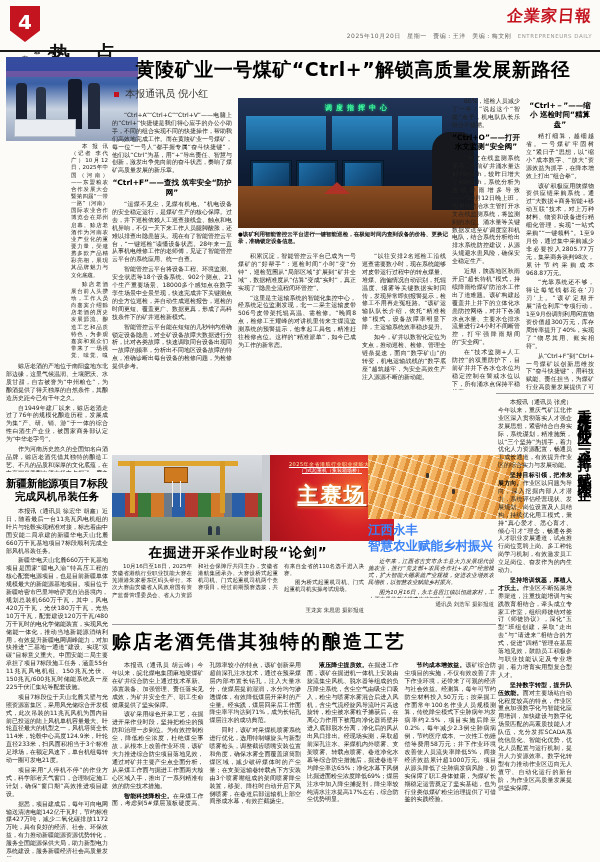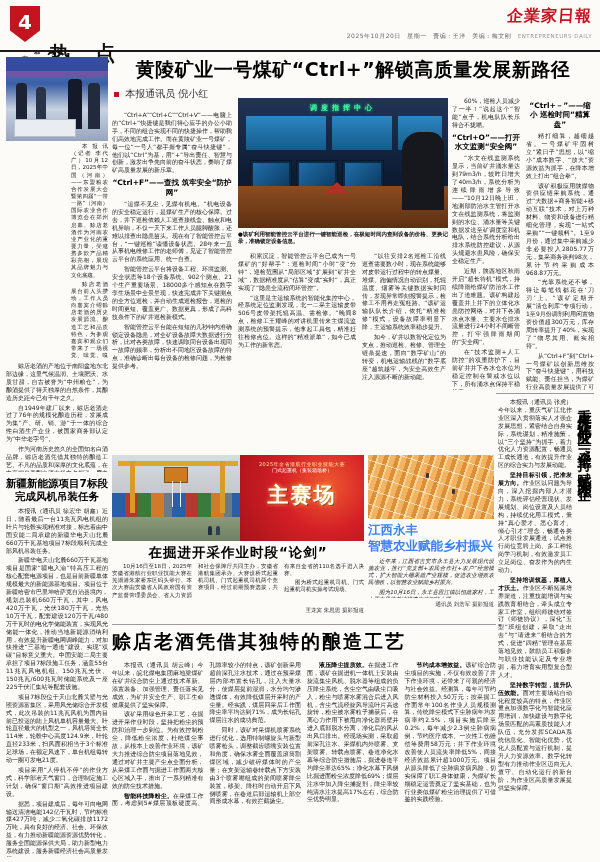--- a/index.html
+++ b/index.html
@@ -24,21 +24,21 @@
   .body55{font-size:5.5px;line-height:1.3;text-align:justify;overflow:hidden;color:#222;}
   .subhead{font-weight:bold;font-size:7.5px;line-height:1.25;text-align:center;text-indent:0;margin:4px 0 3px 0;color:#000;}
   b{color:#000;}
   .rule{background:#9a9a9a;height:1px;}
   
   .lead-headline{left:112px;top:57px;width:482px;font-size:19px;font-weight:bold;text-align:center;letter-spacing:.5px;color:#000;}
   .lead-byline{left:114px;top:87px;font-size:10px;color:#333;}
   .byline-square{display:inline-block;width:5px;height:5px;background:#c41420;margin-right:3px;}
   .caption{font-size:5.5px;line-height:1.3;text-align:justify;color:#111;font-weight:bold;}
   
-  .photo{overflow:hidden;position:absolute;}
+  .photo{overflow:hidden;position:absolute;padding-left:30px;}
   .exhibition-photo{left:6px;top:57px;width:102px;height:84px;background:linear-gradient(180deg,#5a7fc0 0%,#3a5fa5 32%,#c8d2e0 62%,#96a4bd 100%);}
   .exh-banner{position:absolute;left:0;top:0;width:100%;height:14px;background:#33479c;opacity:.9;}
   .exh-banner2{position:absolute;left:0;top:14px;width:100%;height:6px;background:#7c4fa0;opacity:.7;}
   .fig{position:absolute;border-radius:4px 4px 0 0;}
   .exh-counter{position:absolute;left:8px;bottom:4px;width:60px;height:16px;background:#e9edf2;border:1px solid #b9c2cf;}
   .control-room-photo{left:238px;top:98px;width:210px;height:130px;background:linear-gradient(180deg,#223457 0%,#13243f 40%,#0e1c33 60%);}
   .cr-screen{position:absolute;background:linear-gradient(180deg,#2c86c0,#155b8c);}
   .cr-led{position:absolute;left:0;top:5px;width:100%;text-align:center;color:#45f7a0;font-size:7px;letter-spacing:4px;font-weight:bold;text-shadow:0 0 3px #0f8;}
   .cr-desk{position:absolute;left:0;bottom:0;width:100%;height:42px;background:linear-gradient(180deg,#8a4d22,#5c2f12);}
   .cr-monitor{position:absolute;background:#0b2845;border:1px solid #061827;}
@@ -48,21 +48,21 @@
   .port-photo{left:112px;top:455px;width:252px;height:86px;background:#c9ccd1;}
   .port-sky{position:absolute;left:0;top:0;width:150px;height:40px;background:linear-gradient(180deg,#d9dce0,#c2c7cc);}
   .port-containers{position:absolute;left:0;top:38px;width:150px;height:24px;
     background:repeating-linear-gradient(90deg,#2a5fa8 0 13px,#b23a2e 13px 26px,#3a7a3a 26px 39px,#d07a2a 39px 52px,#6a7a8a 52px 60px);}
   .port-ground{position:absolute;left:0;bottom:0;width:150px;height:24px;background:linear-gradient(180deg,#8a9a7a,#6f7f63);}
   .crane-beam{position:absolute;left:6px;top:6px;width:120px;height:5px;background:#e0a52e;}
   .crane-leg{position:absolute;width:5px;height:52px;background:#d89b28;top:6px;}
   .crane-hoist{position:absolute;left:52px;top:12px;width:22px;height:14px;background:#cf7a1e;border:1px solid #8a4d10;}
   .crane-cable{position:absolute;left:60px;top:26px;width:1px;height:26px;background:#eee;}
   .port-banner{position:absolute;right:0;top:0;width:124px;height:86px;
-    background:radial-gradient(circle at 70% 35%,#f05a30 0%,#d41f26 45%,#a8121a 100%);color:#fff;text-align:center;}
+    background:radial-gradient(circle at 70% 35%,#f05a30 0%,#d41f26 45%,#a8121a 100%);color:#fff;text-align:center;text-decoration:underline;}
   .pb-l1{font-size:5px;margin-top:6px;letter-spacing:.5px;color:#ffe9a0;}
   .pb-l2{font-size:5px;color:#fff;}
   .pb-main{font-size:21px;font-weight:bold;letter-spacing:2px;margin-top:8px;color:#fff;text-shadow:0 0 4px #ffd24a,1px 1px 0 #7a0c10;}
   .greenhouse-photo{left:368px;top:455px;width:126px;height:64px;
     background:repeating-linear-gradient(108deg,#f2b363 0 5px,#de8f36 5px 9px,#f9d494 9px 11px);}
   .gh-lines{position:absolute;inset:0;background:repeating-linear-gradient(18deg,rgba(255,255,255,.55) 0 1px,transparent 1px 14px);}
   .dot{position:absolute;width:3px;height:5px;background:#40332a;border-radius:1px;}
   
   .col{position:absolute;overflow:hidden;}
   

